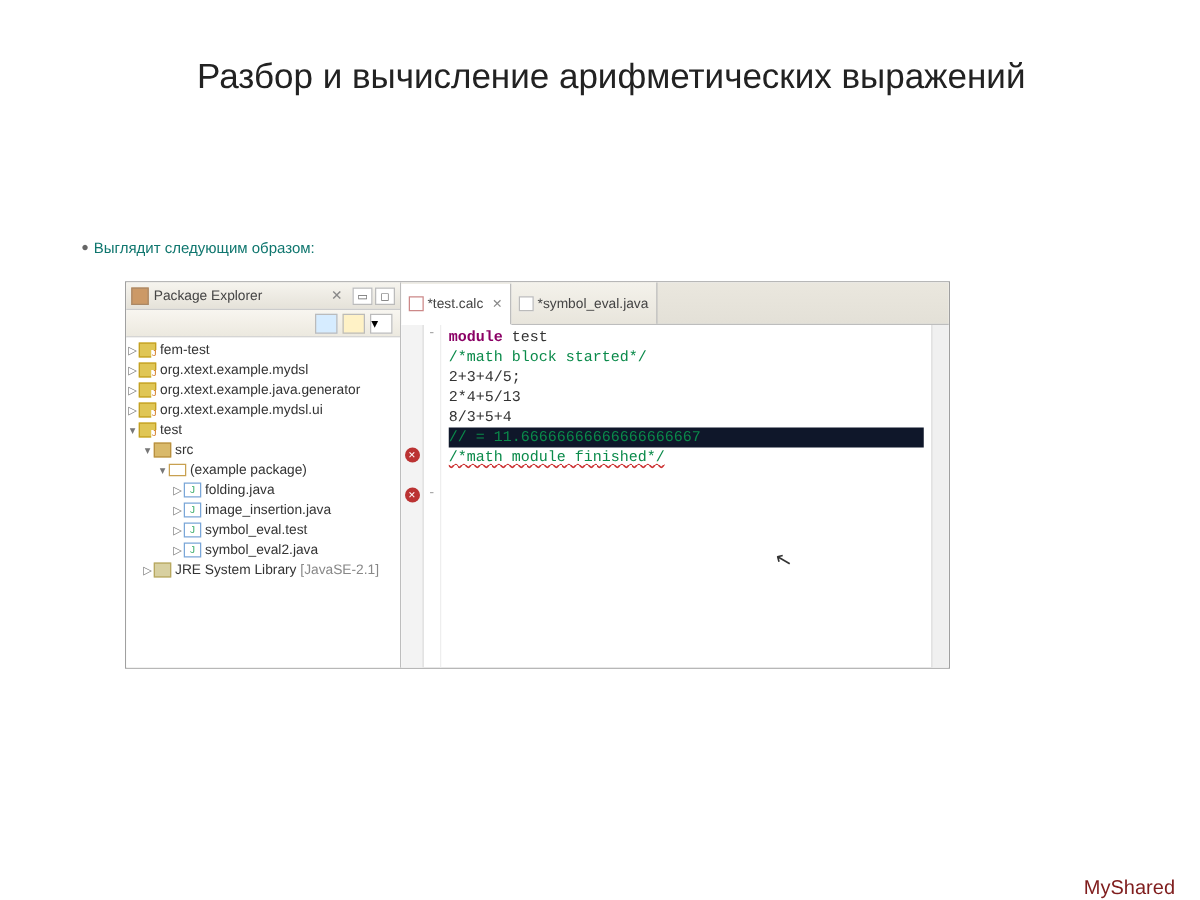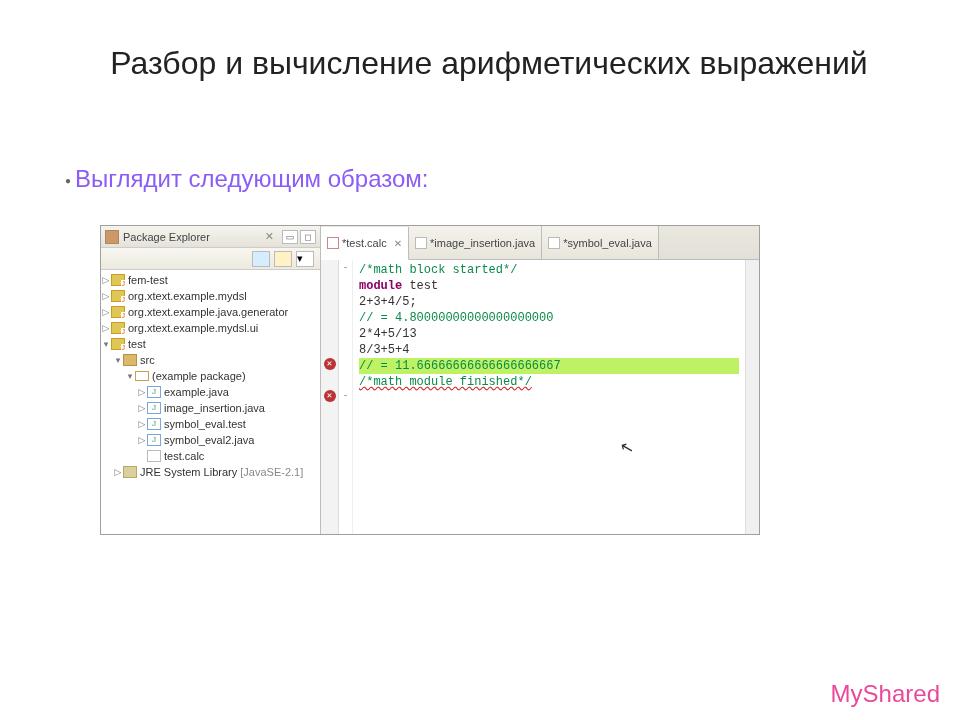--- a/index.html
+++ b/index.html
@@ -10,30 +10,30 @@
     background: #fff;
     font-family: Arial, sans-serif;
     position: relative;
   }
   .slide-title {
     position: absolute;
     top: 45px;
     left: 0;
     right: 0;
     text-align: center;
-    font-size: 32px;
+    font-size: 28px;
     color: #222;
     margin-left: 18px;
   }
   .slide-subtitle {
     position: absolute;
-    top: 165px;
+    top: 191px;
     left: 65px;
-    font-size: 24px;
-    color: #8b5cf6;
+    font-size: 12px;
+    color: #0f766e;
   }
   .slide-subtitle::before {
     content: "●";
     font-size: 10px;
     color: #666;
     margin-right: 4px;
     vertical-align: middle;
   }
   .ide {
     position: absolute;
@@ -182,41 +182,41 @@
     border-right: 1px solid #eee;
   }
   .fold .m { height:16px; text-align:center; color:#999; font-size:10px; }
   .code {
     flex: 1;
     padding: 2px 6px;
     color: #333;
   }
   .code .cm { color: #0a8a4a; }
   .code .kw { color: #8b0065; font-weight: bold; }
-  .code .hl { background: #bef264; display:block; }
+  .code .hl { background: #0f172a; display:block; }
   .code .wavy { text-decoration: underline wavy #c33; }
   .ov {
     width: 14px;
     background: #f0f0f0;
     border-left: 1px solid #ddd;
   }
   .cursor-arrow {
     position: absolute;
     top: 438px;
     left: 620px;
     font-size: 16px;
     color: #333;
     transform: rotate(-15deg);
   }
   .watermark {
     position: absolute;
-    bottom: 12px;
+    bottom: 0;
     right: 20px;
-    font-size: 24px;
-    color: #ec4899;
+    font-size: 16px;
+    color: #7f1d1d;
   }
 </style>
 </head>
 <body>
 
 <div class="slide-title">Разбор и вычисление арифметических выражений</div>
 <div class="slide-subtitle">Выглядит следующим образом:</div>
 
 <div class="ide">
 
@@ -265,59 +265,50 @@
           <span>src</span>
         </div>
       <div class="tree-row" style="padding-left:24px">
           <span class="tw">▾</span>
           <span class="ticon pkg"></span>
           <span>(example package)</span>
         </div>
       <div class="tree-row" style="padding-left:36px">
           <span class="tw">▷</span>
           <span class="ticon java"></span>
-          <span>example.java</span>
+          <span>folding.java</span>
         </div>
       <div class="tree-row" style="padding-left:36px">
           <span class="tw">▷</span>
           <span class="ticon java"></span>
           <span>image_insertion.java</span>
         </div>
       <div class="tree-row" style="padding-left:36px">
           <span class="tw">▷</span>
           <span class="ticon java"></span>
           <span>symbol_eval.test</span>
         </div>
       <div class="tree-row" style="padding-left:36px">
           <span class="tw">▷</span>
           <span class="ticon java"></span>
           <span>symbol_eval2.java</span>
-        </div>
-      <div class="tree-row" style="padding-left:36px">
-          <span class="tw"></span>
-          <span class="ticon file"></span>
-          <span>test.calc</span>
         </div>
       <div class="tree-row" style="padding-left:12px"><span class="tw">▷</span><span class="ticon lib"></span><span>JRE System Library</span>&nbsp;<span class="gray">[JavaSE-2.1]</span></div>
     </div>
   </div>
 
   <div class="editor">
     <div class="tabs">
       <div class="tab active">
           <span class="fi"></span>
           <span>*test.calc</span>
           <span class="tx">✕</span>
         </div>
       <div class="tab">
           <span class="fi"></span>
-          <span>*image_insertion.java</span>
-        </div>
-      <div class="tab">
-          <span class="fi"></span>
           <span>*symbol_eval.java</span>
         </div>
     </div>
     <div class="code-area">
       <div class="gutter">
         <div class="sp"></div>
           <div class="sp"></div>
           <div class="sp"></div>
           <div class="sp"></div>
           <div class="sp"></div>
@@ -331,24 +322,23 @@
           <div class="m"></div>
           <div class="m"></div>
           <div class="m"></div>
           <div class="m"></div>
           <div class="m"></div>
           <div class="m"></div>
           <div class="m"></div>
           <div class="m">-</div>
       </div>
       <div class="code">
+        <div><span class="kw">module</span><span> test</span></div>
         <div><span class="cm">/*math block started*/</span></div>
-        <div><span class="kw">module</span><span> test</span></div>
         <div><span>2+3+4/5;</span></div>
-        <div><span class="cm">// = 4.80000000000000000000</span></div>
         <div><span>2*4+5/13</span></div>
         <div><span>8/3+5+4</span></div>
         <div class="hl"><span class="cm">// = 11.66666666666666666667</span></div>
         <div><span class="cm wavy">/*math module finished*/</span></div>
       </div>
       <div class="ov"></div>
     </div>
   </div>
 </div>
 

